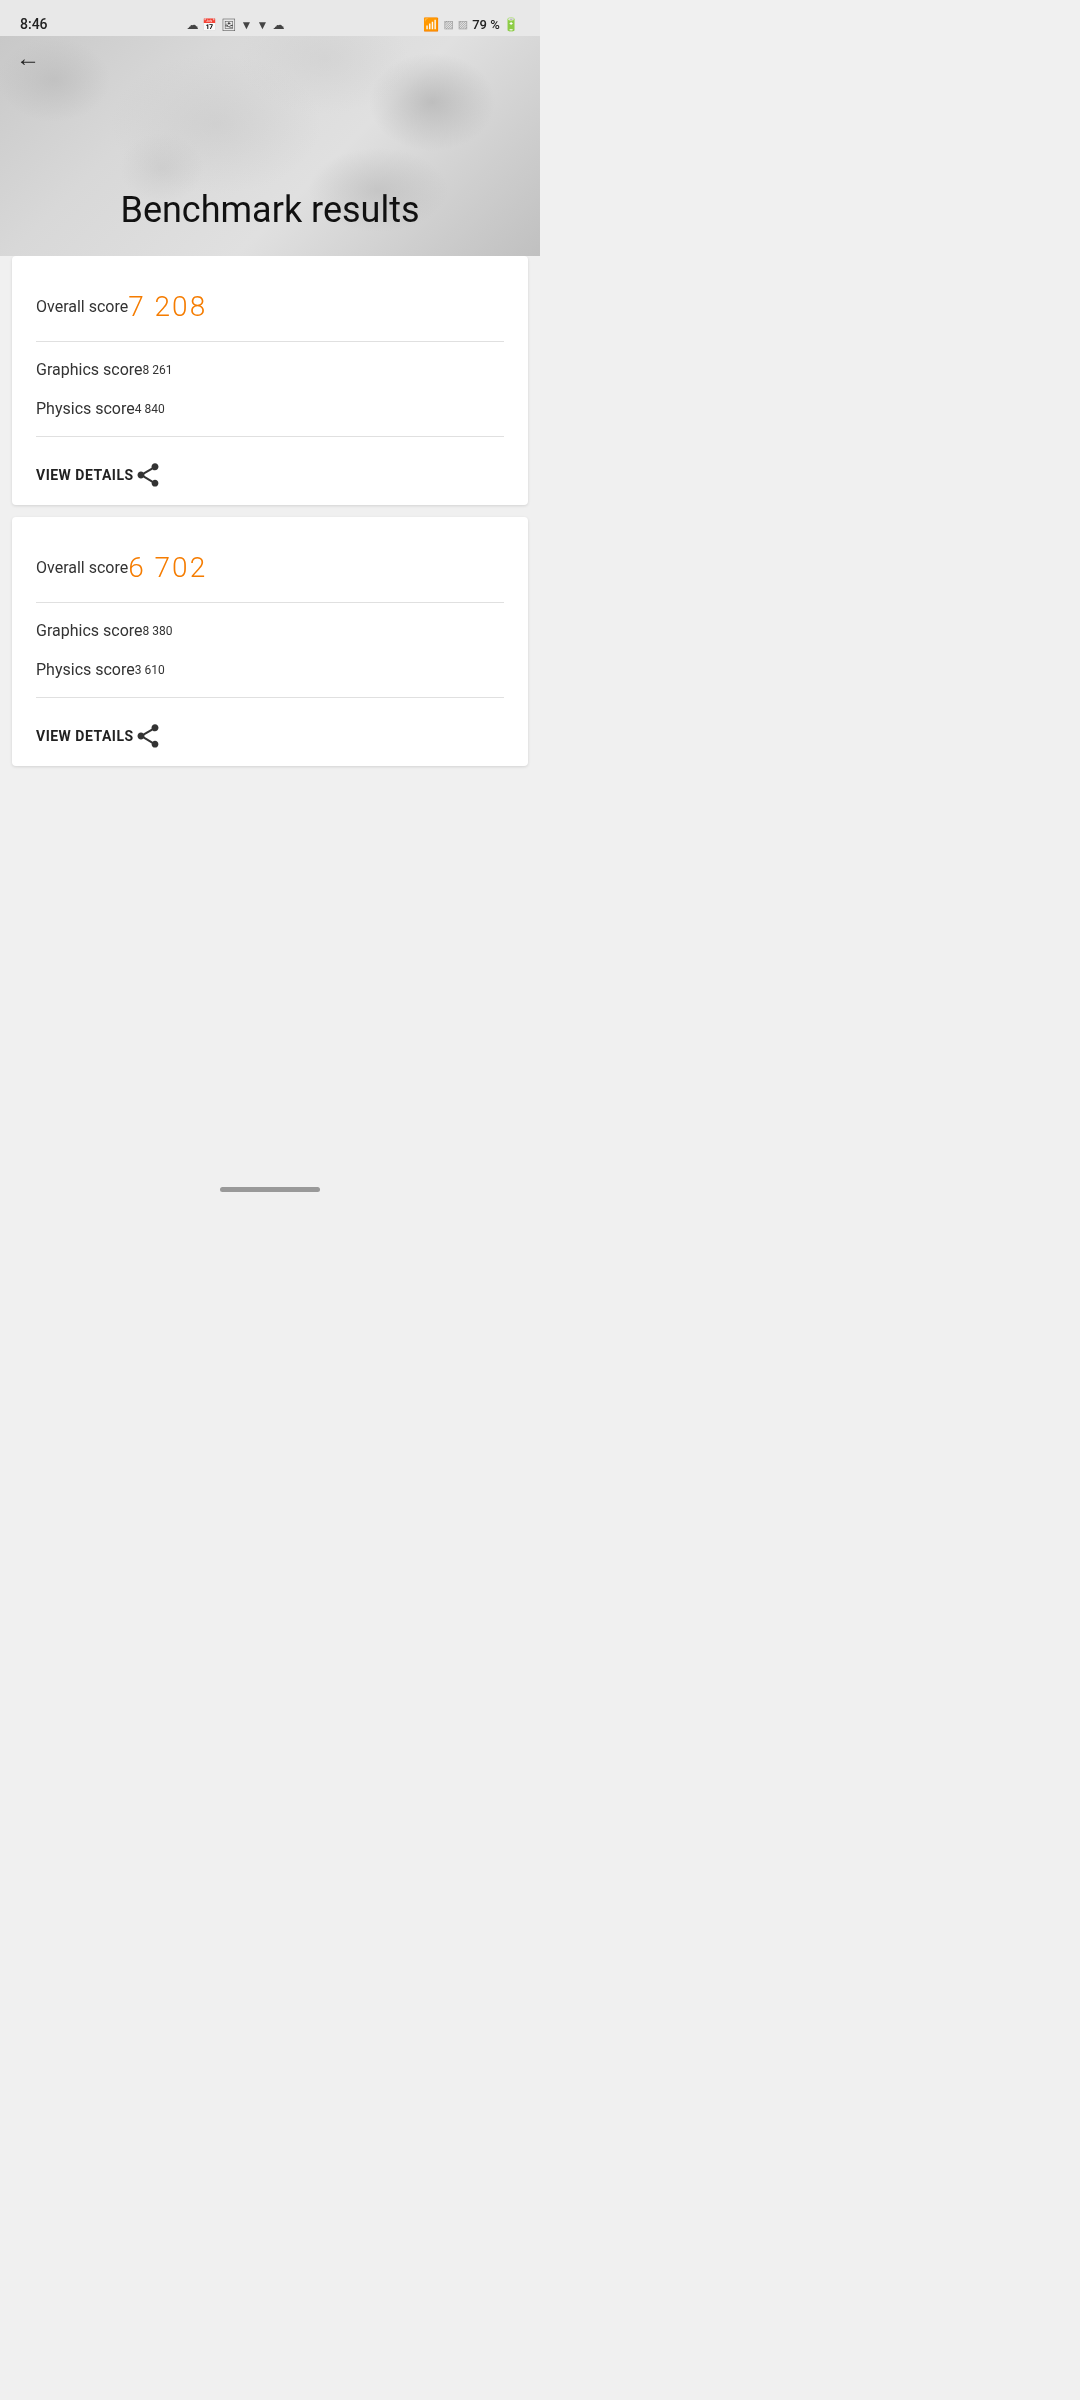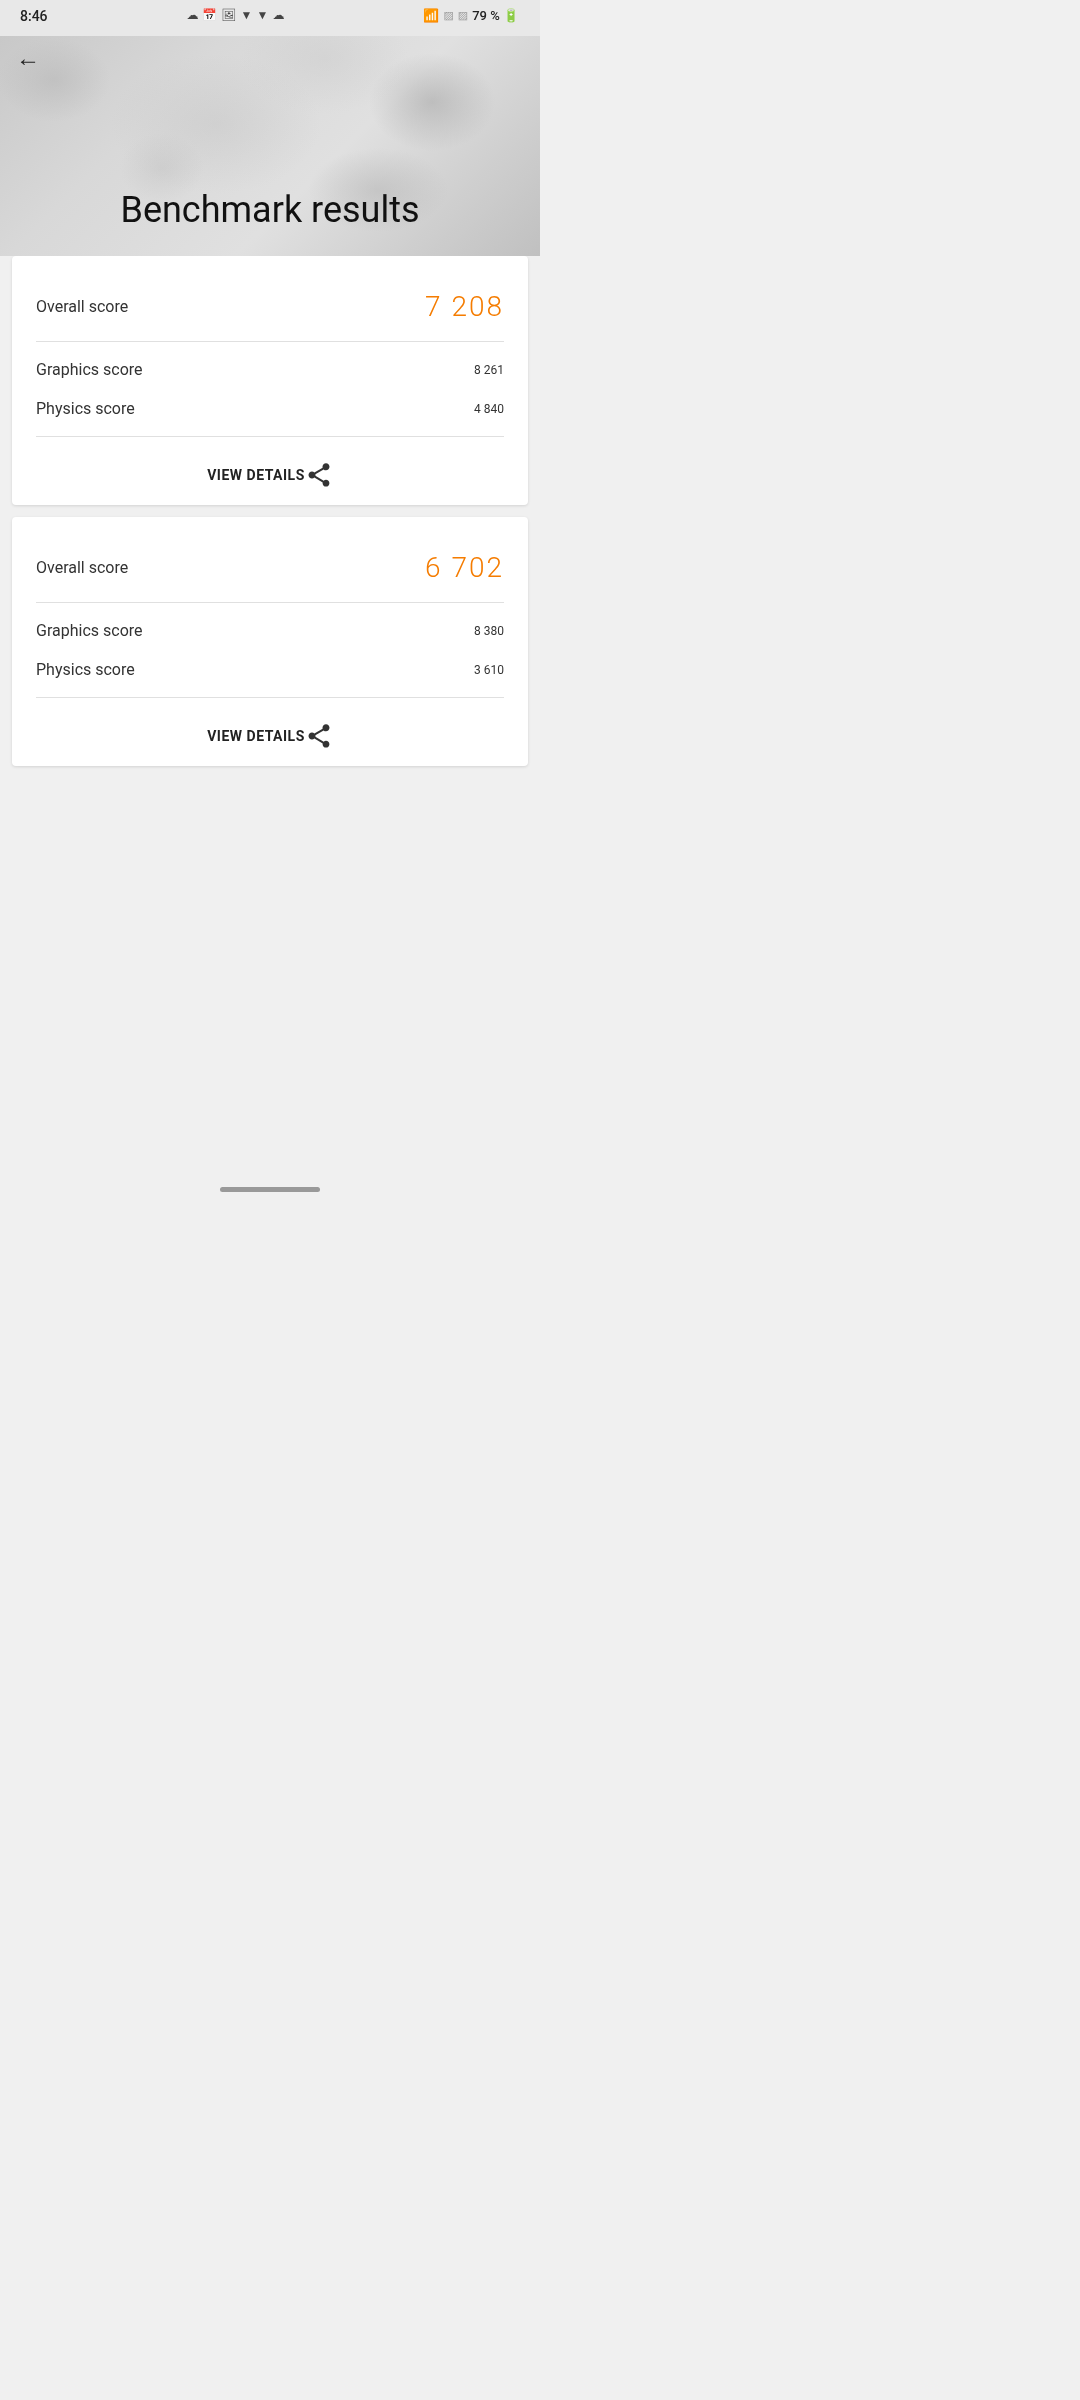--- a/index.html
+++ b/index.html
@@ -11,21 +11,21 @@
       font-family: 'Roboto', Arial, sans-serif;
       background: #f0f0f0;
       display: flex;
       flex-direction: column;
     }
 
     
     .status-bar {
       display: flex;
       justify-content: space-between;
-      align-items: flex-start;
+      align-items: flex-end;
       padding: 8px 20px 4px 20px;
       background: #e8e8e8;
       height: 36px;
     }
     .status-time {
       font-size: 14px;
       font-weight: 500;
       color: #222;
     }
     .status-icons {
@@ -112,21 +112,20 @@
     .card-title {
       font-size: 22px;
       font-weight: 400;
       color: #111;
       line-height: 1.3;
       margin-bottom: 20px;
     }
 
     .score-row {
       display: flex;
-      justify-content: space-between;
       align-items: center;
       padding: 10px 0;
     }
 
     .score-label {
       font-size: 16px;
       color: #333;
       font-weight: 400;
     }
 
@@ -144,21 +143,21 @@
     }
 
     .divider {
       height: 1px;
       background: #e0e0e0;
       margin: 8px 0;
     }
 
     .card-footer {
       display: flex;
-      justify-content: center;
+      justify-content: flex-start;
       align-items: center;
       padding-top: 16px;
       margin-top: 4px;
     }
 
     .view-details {
       font-size: 14px;
       font-weight: 700;
       color: #222;
       letter-spacing: 0.5px;

